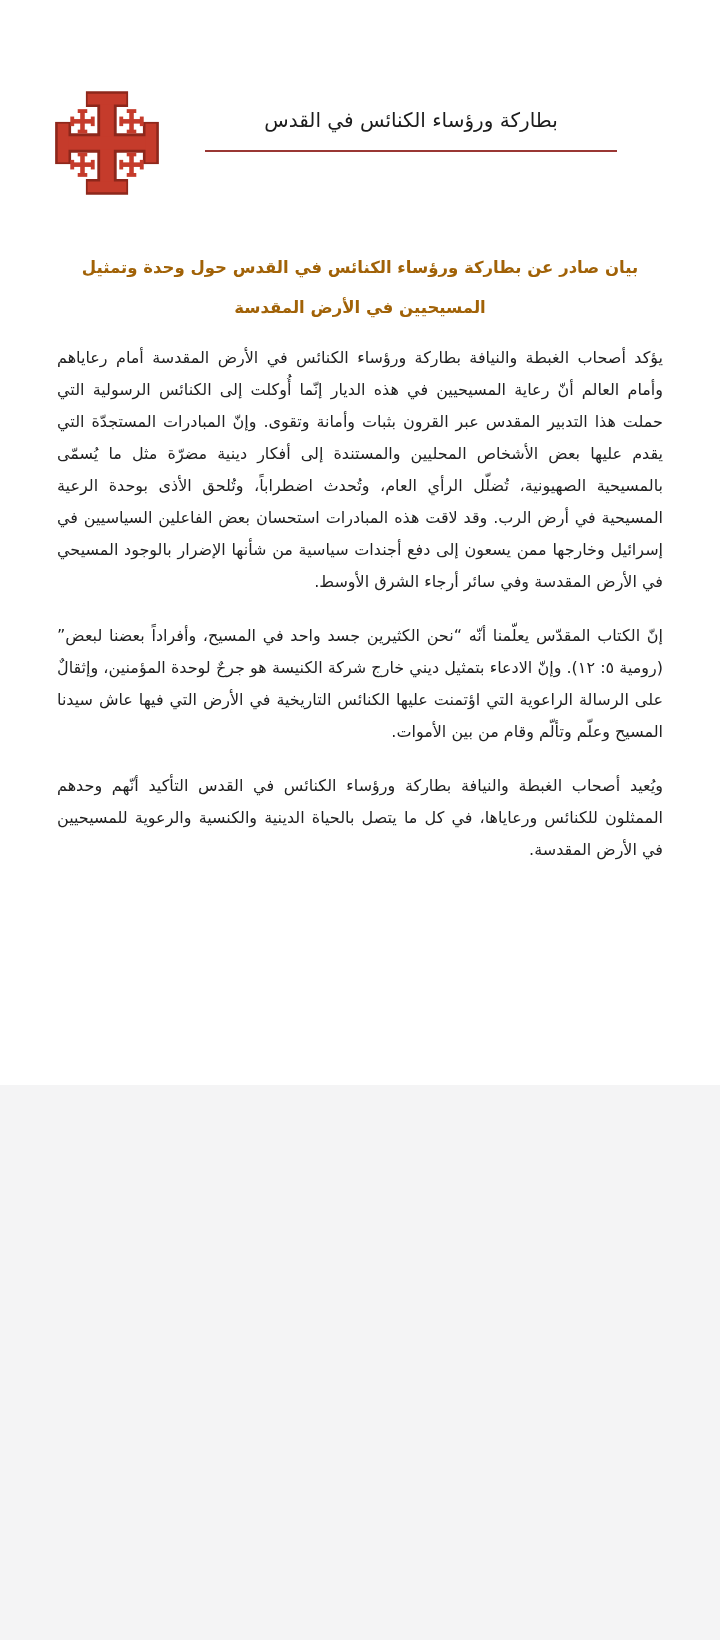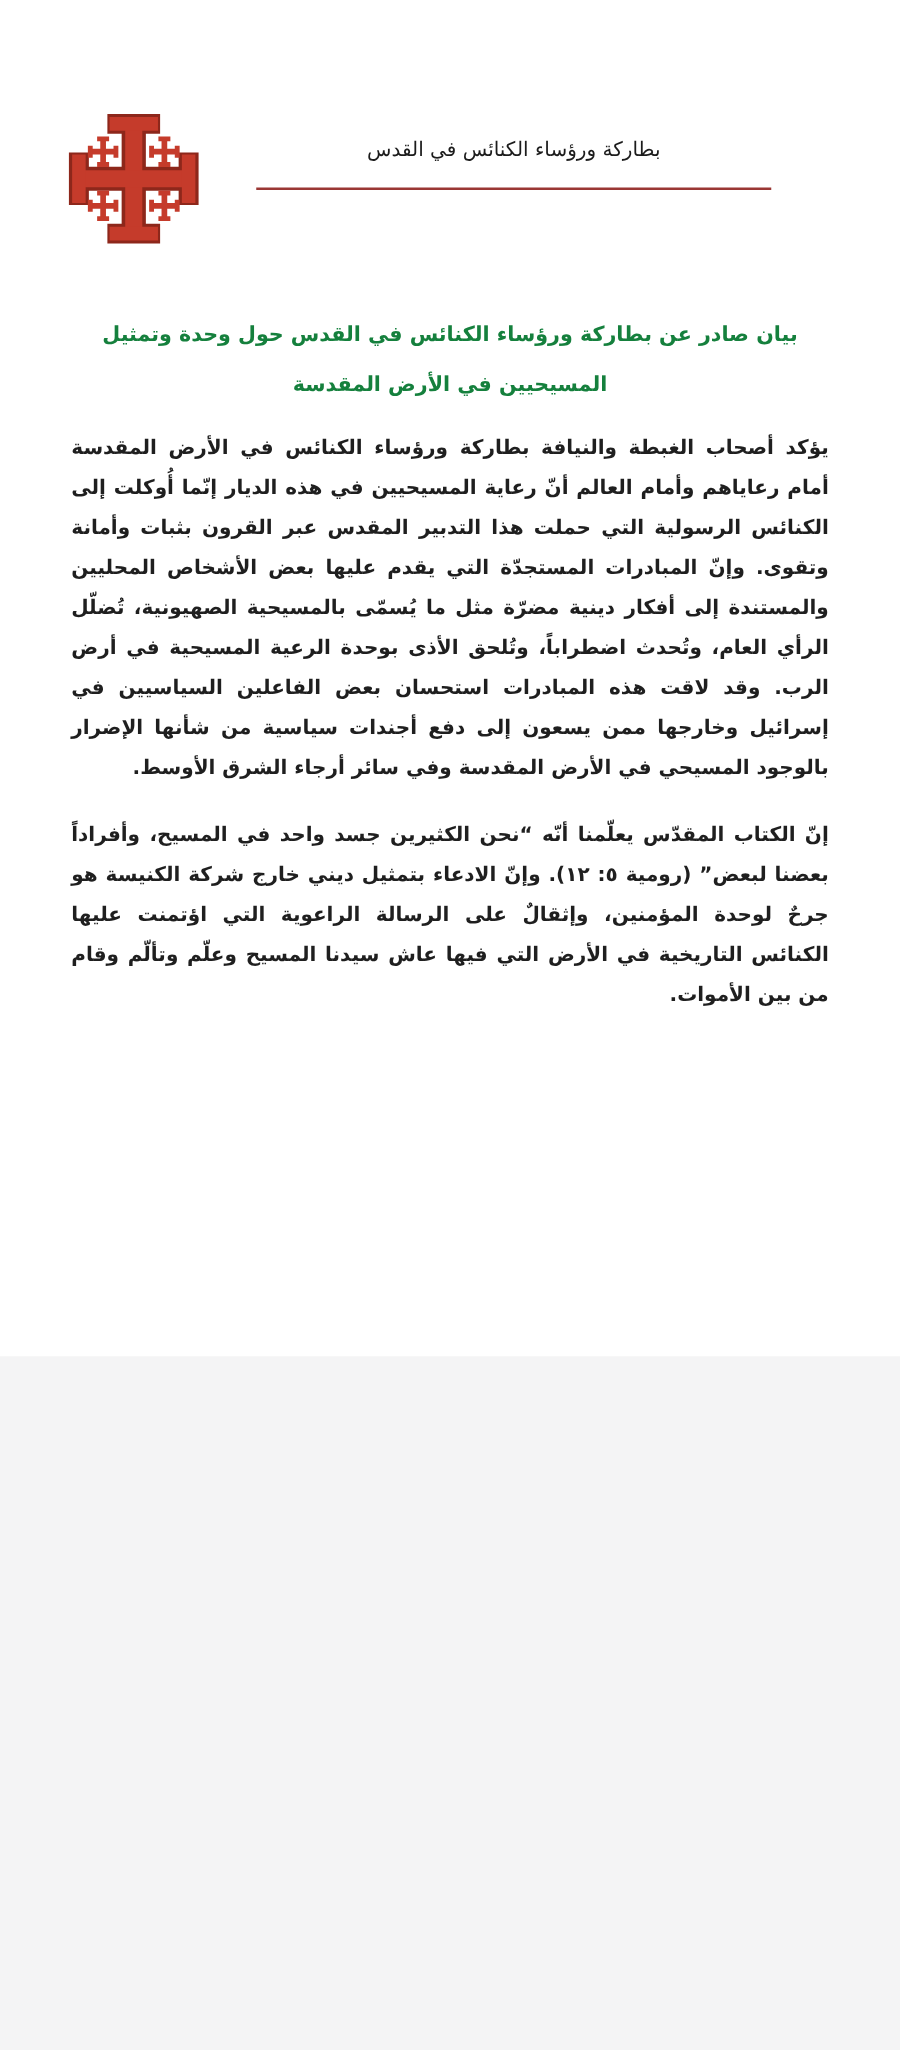--- a/index.html
+++ b/index.html
@@ -45,44 +45,43 @@
   .cross-main-stroke { stroke: var(--cross-red); fill: none; }
   .org-title-wrap {
     position: absolute;
     left: 205px;
     top: 102px;
     width: 412px;
     text-align: center;
   }
   .org-title {
     display: block;
-    font-size: 16px;
+    font-size: 20px;
     line-height: 36px;
     color: #1c1c1c;
     padding-bottom: 12px;
     border-bottom: 2px solid var(--accent-underline);
   }
   .statement-heading {
     margin: 0 57px 14px;
     padding: 0 18px;
     text-align: center;
     font-weight: bold;
     font-size: 16.5px;
     line-height: 40px;
-    color: #15803d;
+    color: #a16207;
   }
   .doc-body {
     margin: 0 57px;
   }
   .doc-body p {
     font-size: 16px;
     line-height: 32px;
     text-align: justify;
     margin: 0 0 22px 0;
-    font-weight: bold;
   }
   .backdrop-rest {
     width: 720px;
     height: 555px;
     background: var(--page-bg);
   }
 </style>
 </head>
 <body>
 
@@ -132,17 +131,18 @@
     </div>
 
   </div>
 
   <h1 class="statement-heading">بيان صادر عن بطاركة ورؤساء الكنائس في القدس حول وحدة وتمثيل المسيحيين في الأرض المقدسة</h1>
 
   <div class="doc-body">
 
   <p>يؤكد أصحاب الغبطة والنيافة بطاركة ورؤساء الكنائس في الأرض المقدسة أمام رعاياهم وأمام العالم أنّ رعاية المسيحيين في هذه الديار إنّما أُوكلت إلى الكنائس الرسولية التي حملت هذا التدبير المقدس عبر القرون بثبات وأمانة وتقوى. وإنّ المبادرات المستجدّة التي يقدم عليها بعض الأشخاص المحليين والمستندة إلى أفكار دينية مضرّة مثل ما يُسمّى بالمسيحية الصهيونية، تُضلّل الرأي العام، وتُحدث اضطراباً، وتُلحق الأذى بوحدة الرعية المسيحية في أرض الرب. وقد لاقت هذه المبادرات استحسان بعض الفاعلين السياسيين في إسرائيل وخارجها ممن يسعون إلى دفع أجندات سياسية من شأنها الإضرار بالوجود المسيحي في الأرض المقدسة وفي سائر أرجاء الشرق الأوسط.</p>
       <p>إنّ الكتاب المقدّس يعلّمنا أنّه “نحن الكثيرين جسد واحد في المسيح، وأفراداً بعضنا لبعض” (رومية ٥: ١٢). وإنّ الادعاء بتمثيل ديني خارج شركة الكنيسة هو جرحٌ لوحدة المؤمنين، وإثقالٌ على الرسالة الراعوية التي اؤتمنت عليها الكنائس التاريخية في الأرض التي فيها عاش سيدنا المسيح وعلّم وتألّم وقام من بين الأموات.</p>
+      <p>ويُعيد أصحاب الغبطة والنيافة بطاركة ورؤساء الكنائس في القدس التأكيد أنّهم وحدهم الممثلون للكنائس ورعاياها، في كل ما يتصل بالحياة الدينية والكنسية والرعوية للمسيحيين في الأرض المقدسة.</p>
     </div>
 
 </div>
 
 <div class="backdrop-rest"></div>
 
 </body></html>

